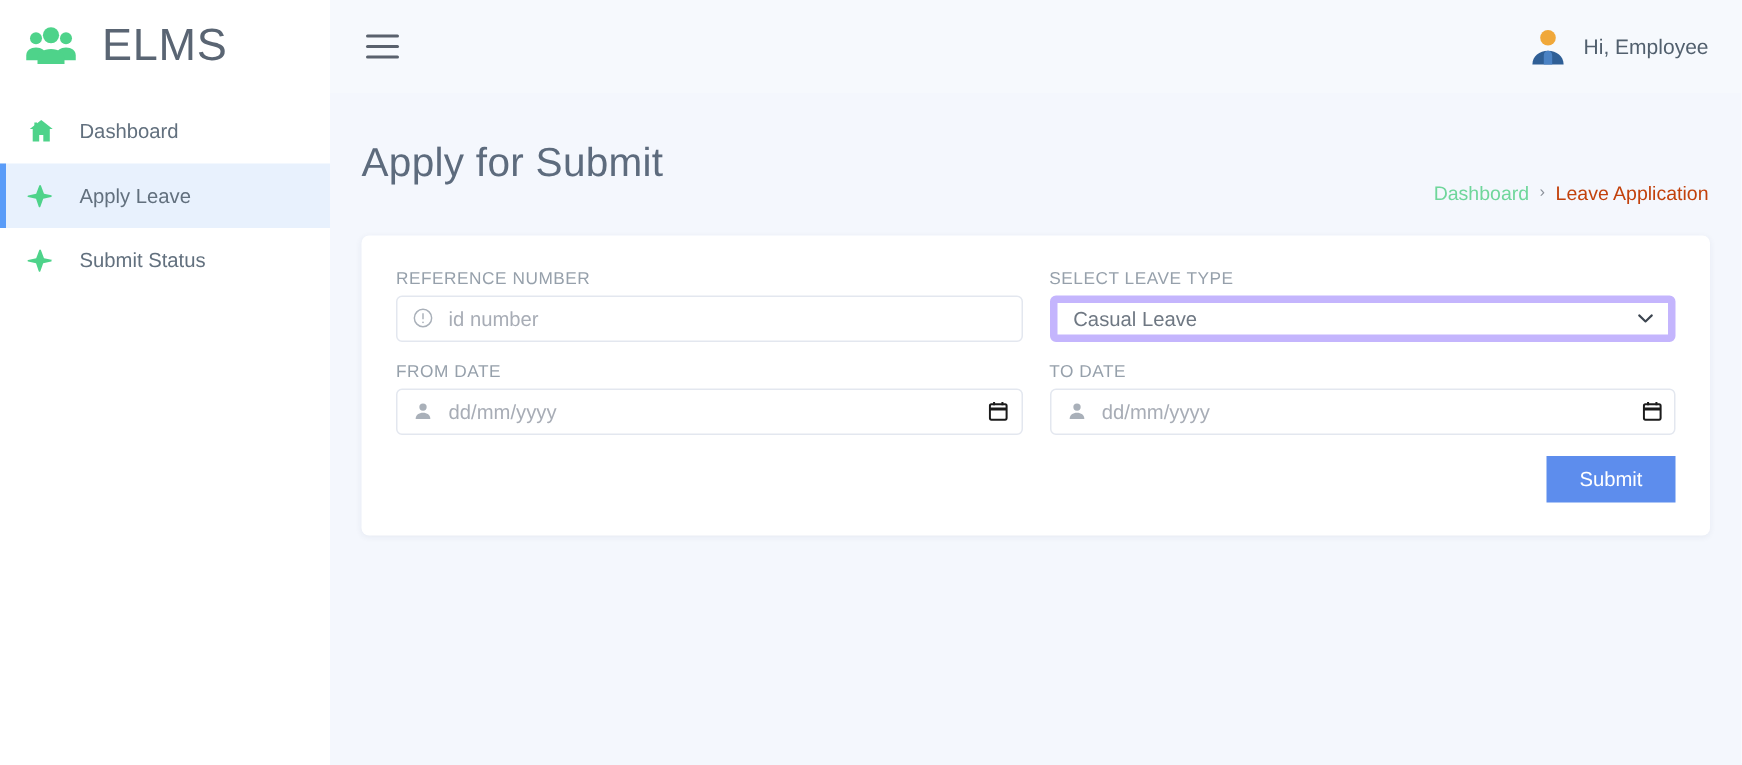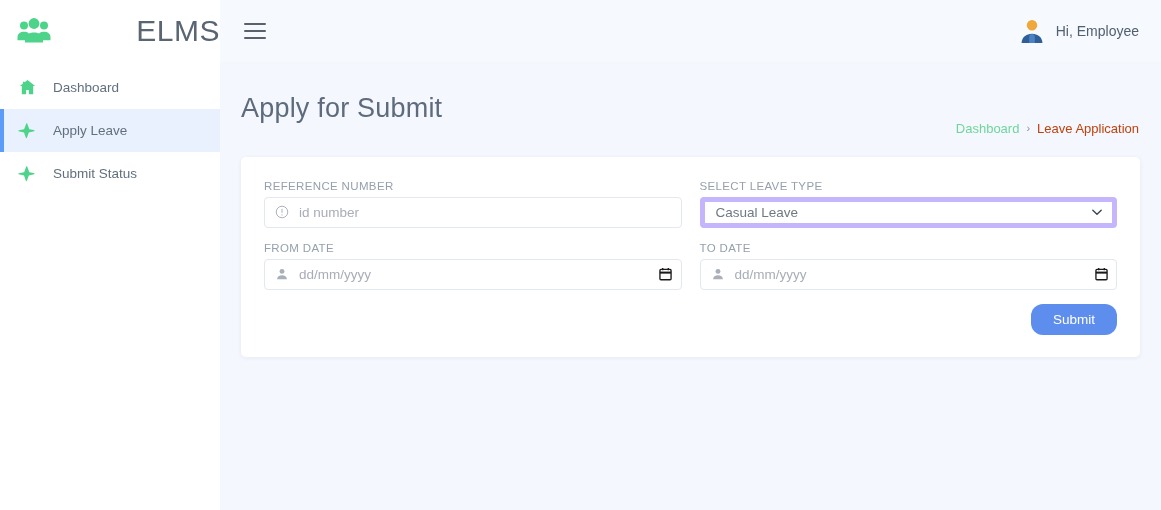--- a/index.html
+++ b/index.html
@@ -26,21 +26,20 @@
     flex: 0 0 220px;
     position: relative;
     z-index: 5;
   }
   .brand {
     height: 62px;
     display: flex;
     align-items: center;
     padding-left: 14px;
     gap: 14px;
-    justify-content: space-between;
   }
   .brand-icon {
     width: 40px; height: 34px;
     display: flex; align-items: center; justify-content: center;
     color: #4ed38a;
   }
   .brand-text {
     font-size: 30px;
     color: #5a6573;
     font-weight: 400;
@@ -213,21 +212,21 @@
   }
   .actions {
     display: flex;
     justify-content: flex-end;
     margin-top: 14px;
   }
   .submit-btn {
     background: #5d8ded;
     color: #ffffff;
     border: none;
-    border-radius: 12px;
+    border-radius: 0;
     font-size: 13.5px;
     font-family: "Liberation Sans", sans-serif;
     padding: 0 22px;
     height: 31px;
     cursor: pointer;
   }
 </style>
 </head>
 <body>
 

